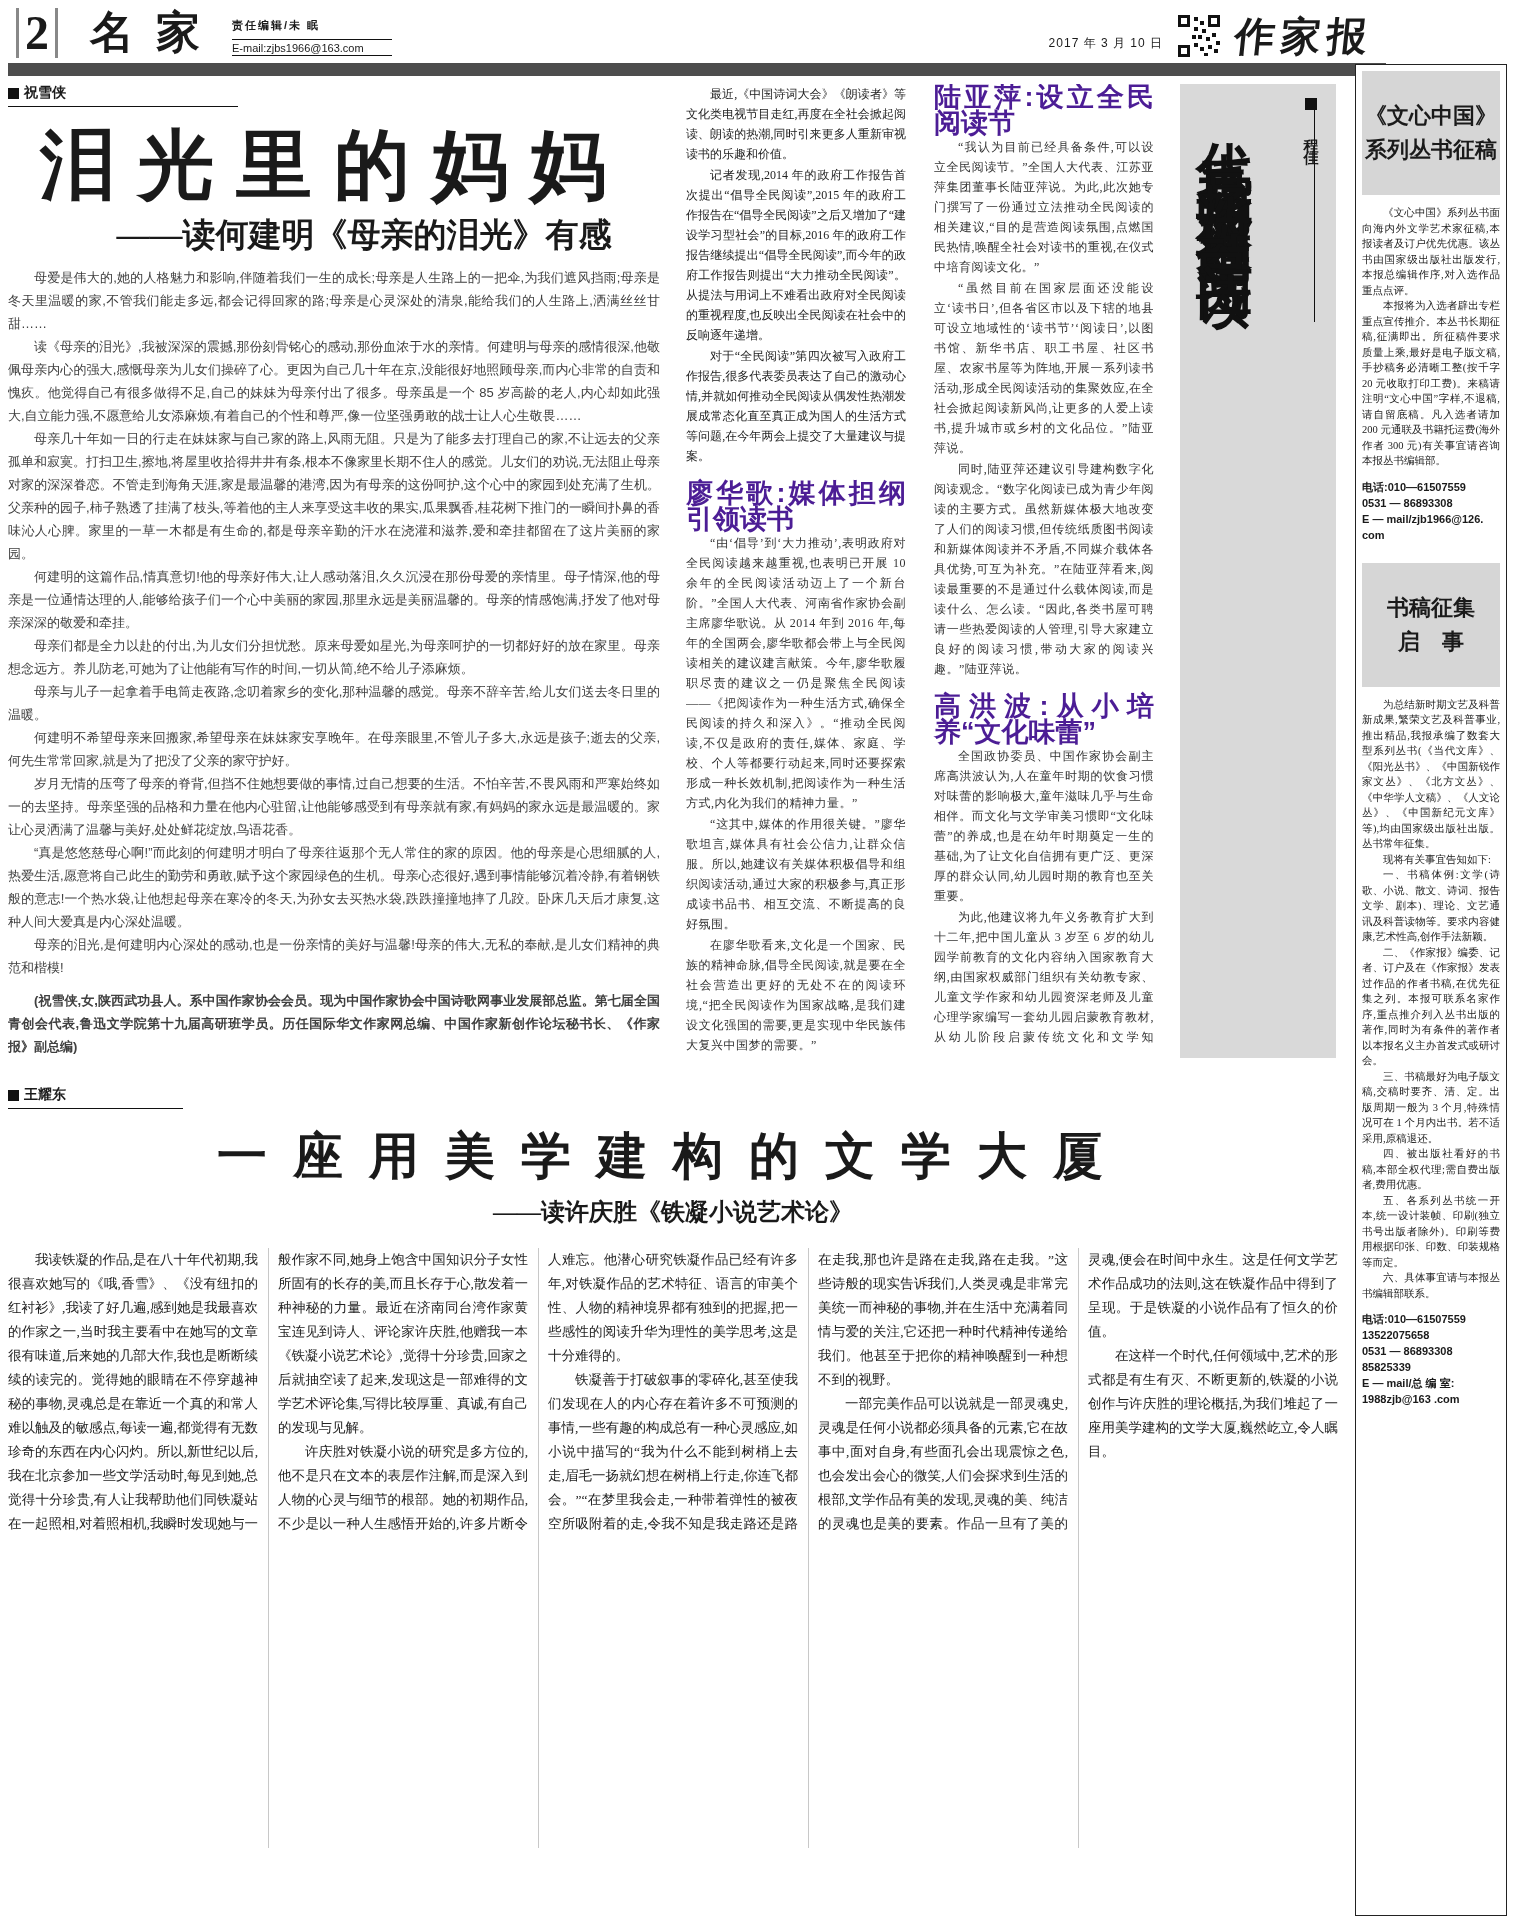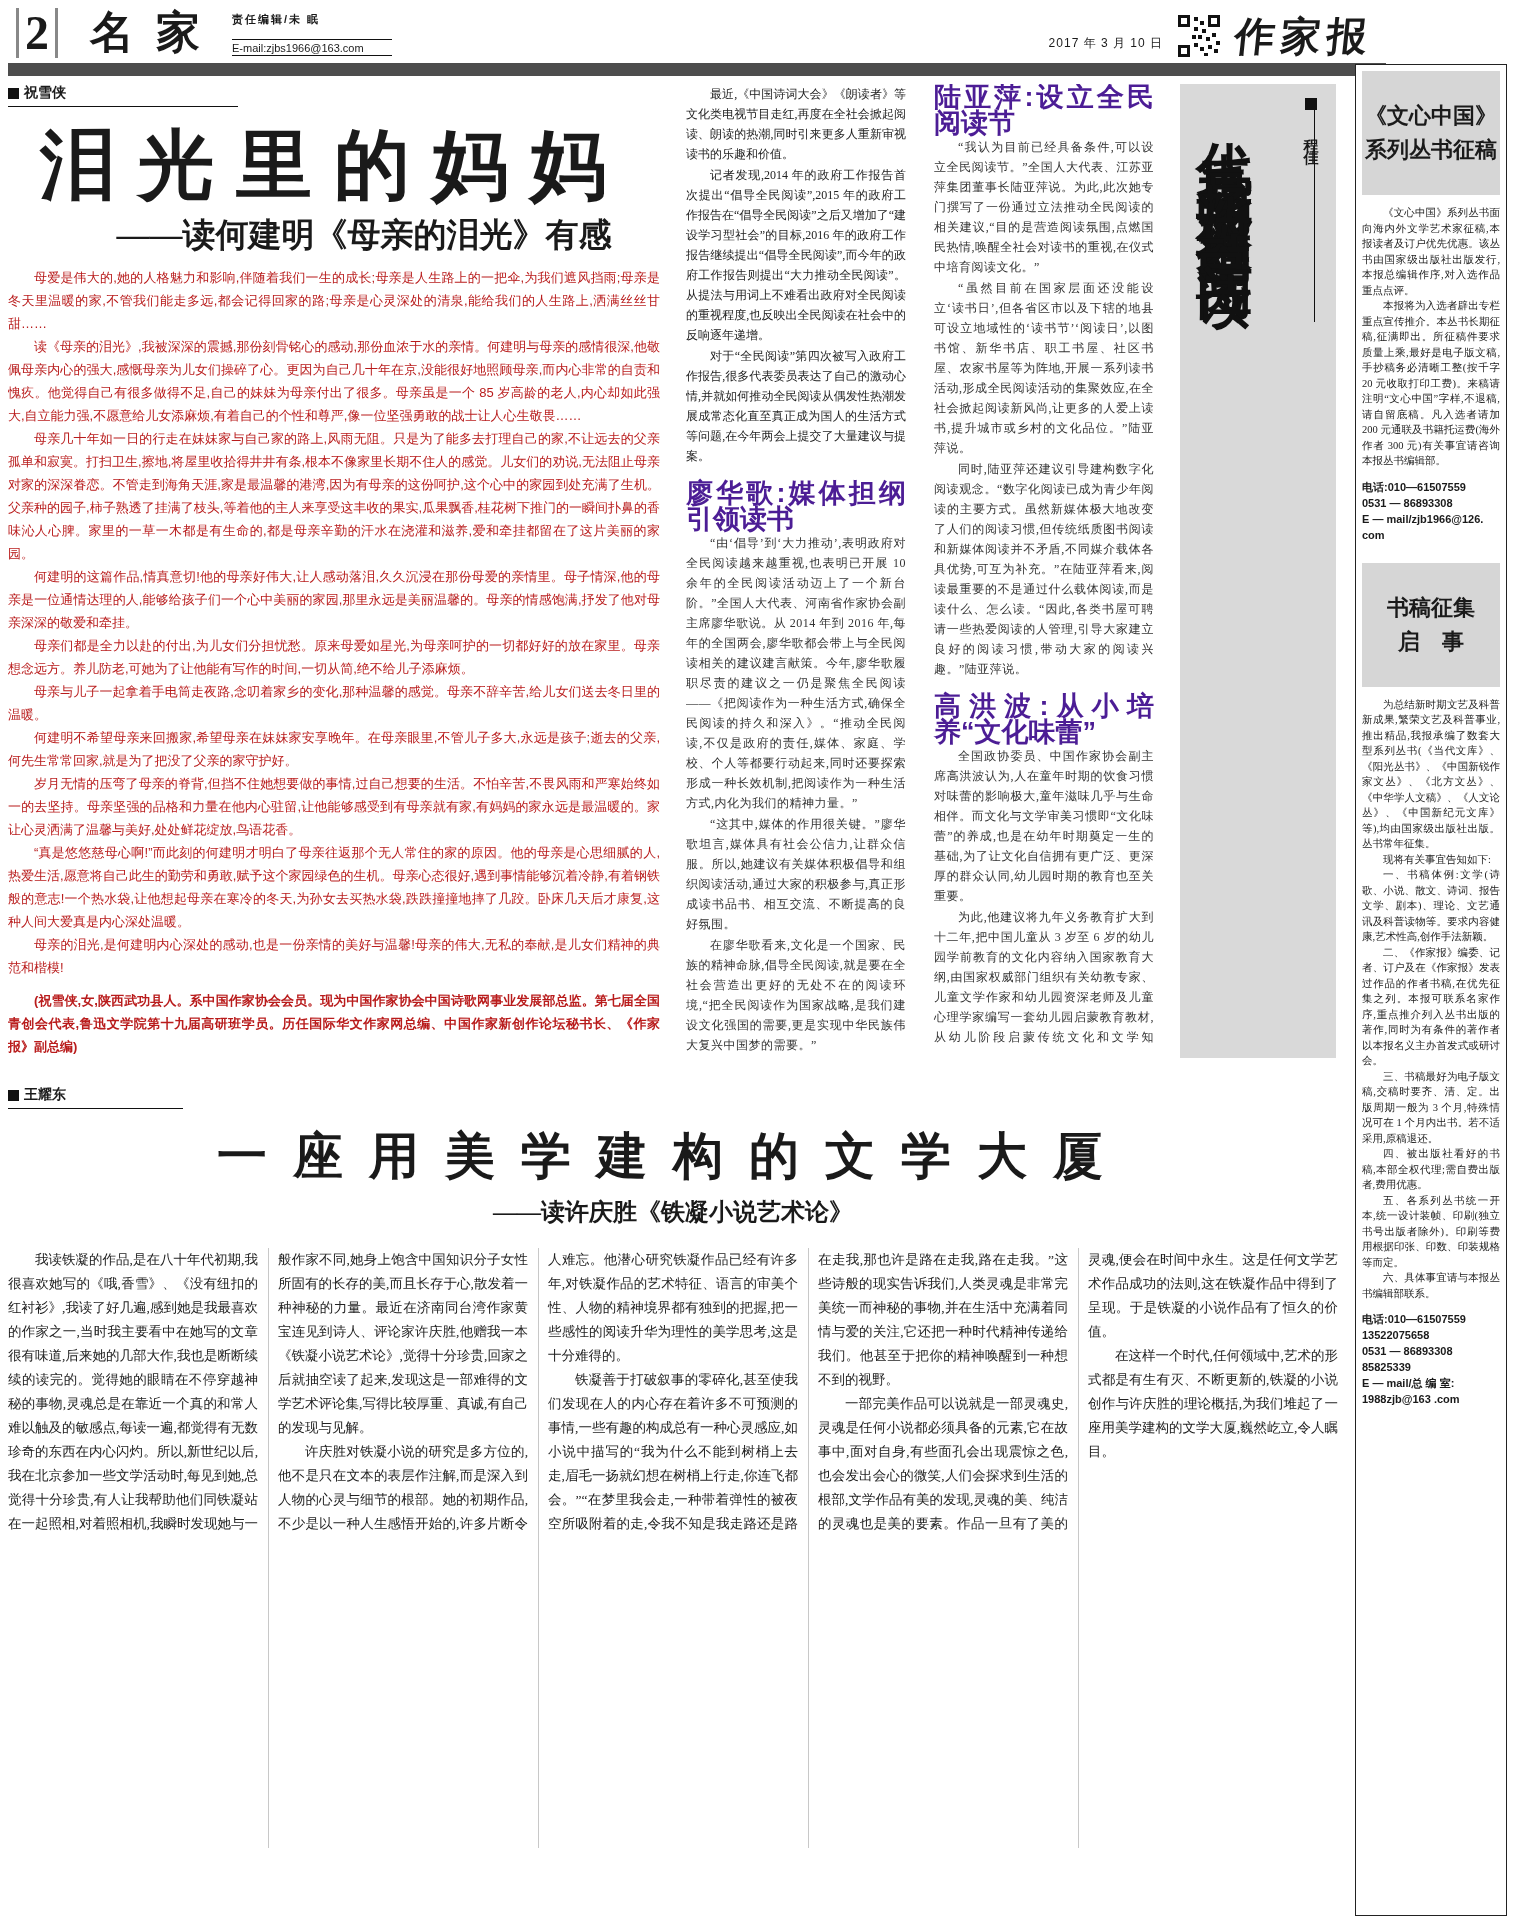--- a/index.html
+++ b/index.html
@@ -10,21 +10,21 @@
 
   
   .hdr { display:flex; align-items:flex-end; height:52px; padding:2px 4px 0 2px; }
   .pagenum-wrap { display:flex; align-items:stretch; height:50px; }
   .pbar { width:3px; background:#888; margin:0 6px; }
   .pagenum { font-family:"Liberation Serif", serif; font-size:48px; font-weight:bold; line-height:50px; }
   .section-title { font-family:"Liberation Serif", serif; font-size:44px; font-weight:bold;
                    letter-spacing:22px; margin-left:26px; line-height:50px; }
   .ed-block { margin-left:10px; margin-bottom:2px; }
   .ed-line { font-size:11px; font-weight:bold; letter-spacing:2px; border-bottom:1px solid #111;
-             padding-bottom:12px; width:160px; }
+             padding-bottom:6px; width:160px; }
   .em-line { font-size:11px; border-bottom:1px solid #111; padding-bottom:1px; width:160px; margin-top:2px;}
   .hdr-right { margin-left:auto; display:flex; align-items:flex-end; gap:14px; padding-right:130px; }
   .date { font-size:12px; font-weight:normal; letter-spacing:1px; margin-bottom:6px; }
   .qr { width:44px; height:44px; }
   .masthead { font-family:"DejaVu Serif", serif; font-size:40px; font-weight:bold;
               transform:skewX(-6deg); letter-spacing:6px; line-height:44px; }
   .darkbar { height:13px; background:#4d4d4d; width:1378px; margin-top:5px; }
 
   
   .main { width:1330px; margin-top:8px; }
@@ -36,21 +36,21 @@
             border-bottom:1.5px solid #111; width:230px; padding-bottom:4px; }
   .sq { width:11px; height:11px; background:#111; display:inline-block; }
 
   
   .top { display:flex; gap:26px; height:980px; overflow:hidden; }
   .a1 { width:652px; flex:none; }
   .a1-title { font-size:76px; font-weight:900; letter-spacing:22px; text-align:center;
               margin:16px 0 6px 0; line-height:1.1; white-space:nowrap; }
   .a1-sub { font-family:"Liberation Serif", serif; font-size:33px; font-weight:bold;
             text-align:center; margin:2px 0 8px 60px; }
-  .a1-body { font-size:13px; line-height:23px; text-align:justify; color:#b91c1c; }
+  .a1-body { font-size:13px; line-height:23px; text-align:justify; color:#404040; }
   .para { text-indent:2em; }
   .bio { font-weight:bold; margin-top:10px; }
 
   .feature { width:468px; flex:none; columns:2; column-gap:28px; overflow:hidden;
              font-family:"Liberation Serif", serif; font-size:12px; line-height:20px;
              text-align:justify; color:#222; }
   .feature .para { margin-bottom:1px; }
   .fh { font-family:"Liberation Sans", sans-serif; font-size:27px; font-weight:bold;
         text-indent:0; line-height:26px; margin:14px 0 8px 0; color:#4c1d95; }
   .kai { letter-spacing:0.5px; color:#333; }

